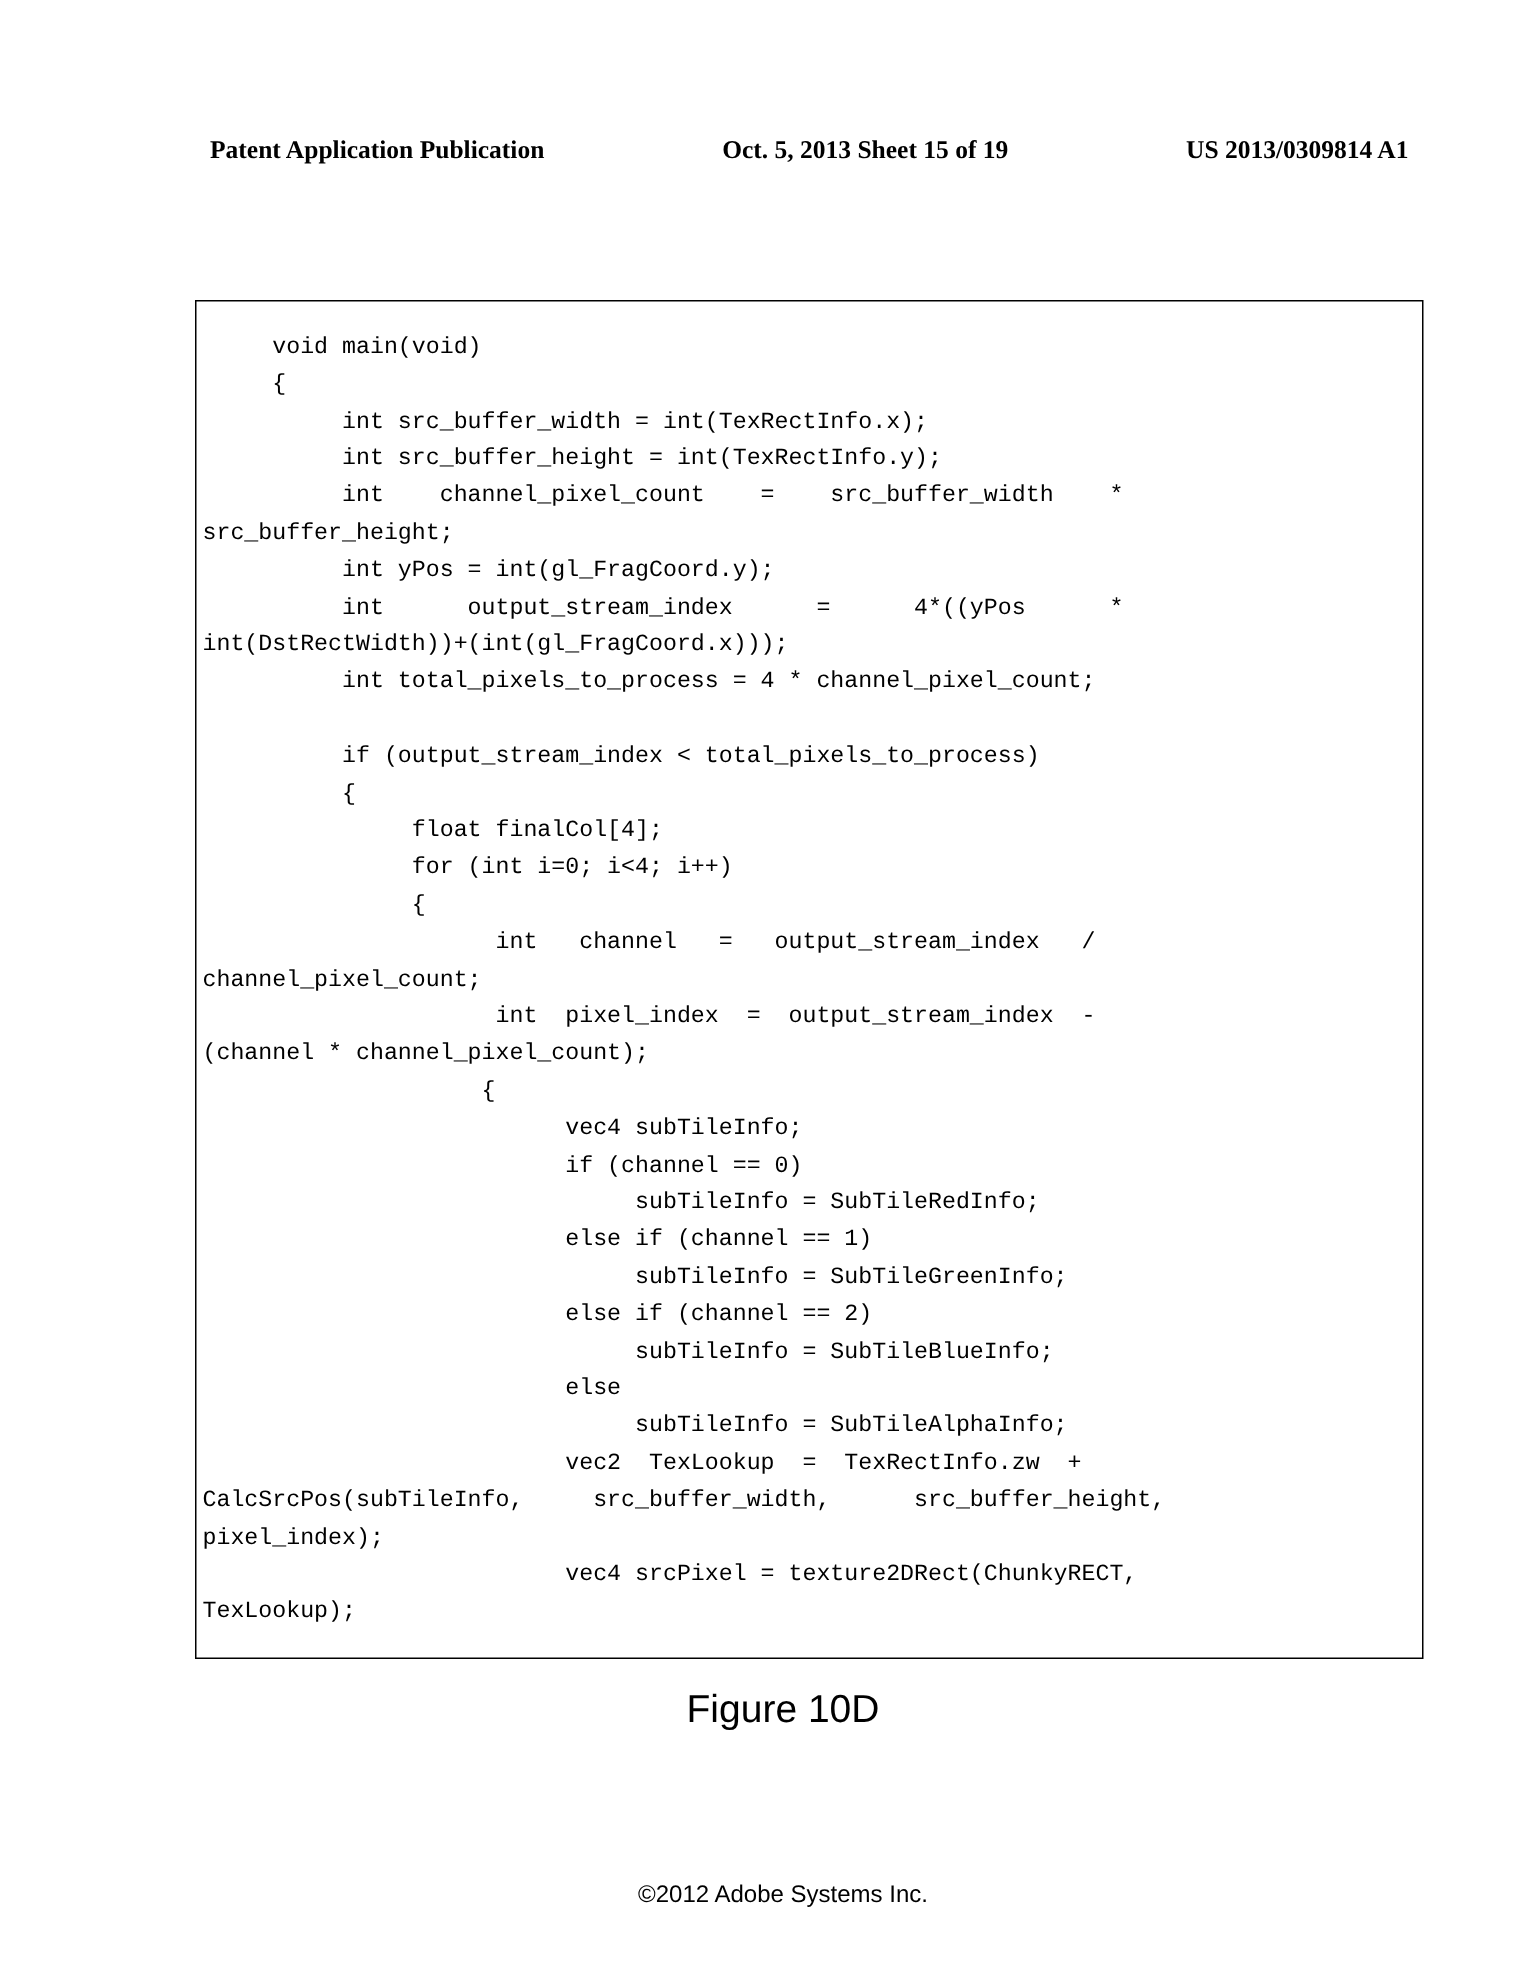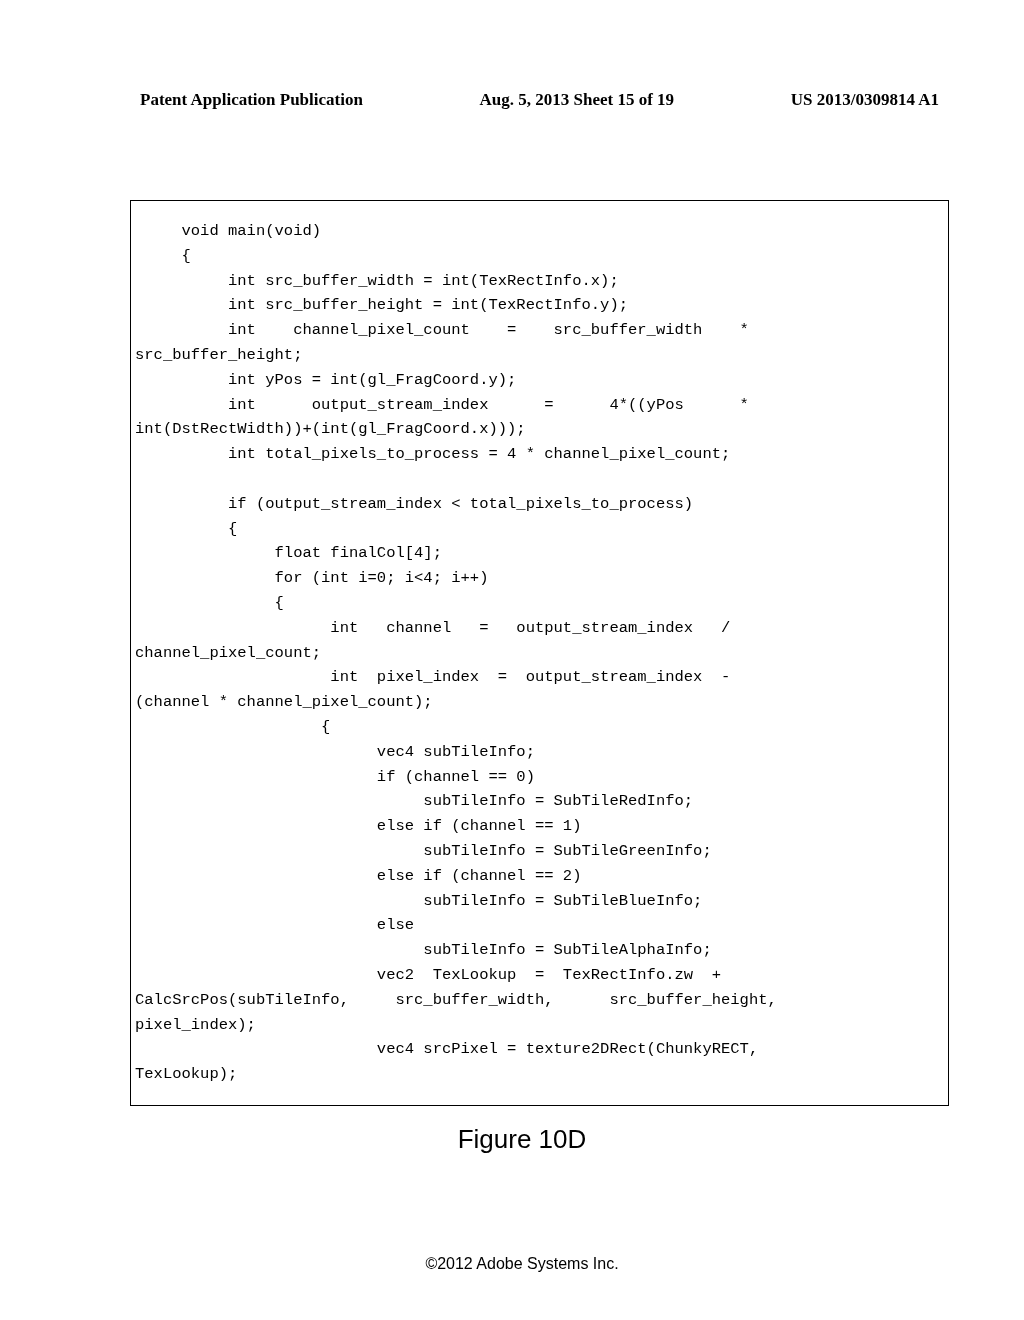--- a/index.html
+++ b/index.html
@@ -50,21 +50,21 @@
       font-size: 16px;
       margin-top: 100px;
       font-family: Arial, Helvetica, sans-serif;
     }
   </style>
 </head>
 <body>
 
 <div class="header">
   <span class="header-left">Patent Application Publication</span>
-  <span class="header-center">Aug. 5, 2013  Sheet 15 of 19</span>
+  <span class="header-center">Oct. 5, 2013  Sheet 15 of 19</span>
   <span class="header-right">US 2013/0309814 A1</span>
 </div>
 
 <div class="code-box">     void main(void)
      {
           int src_buffer_width = int(TexRectInfo.x);
           int src_buffer_height = int(TexRectInfo.y);
           int    channel_pixel_count    =    src_buffer_width    *
 src_buffer_height;
           int yPos = int(gl_FragCoord.y);

